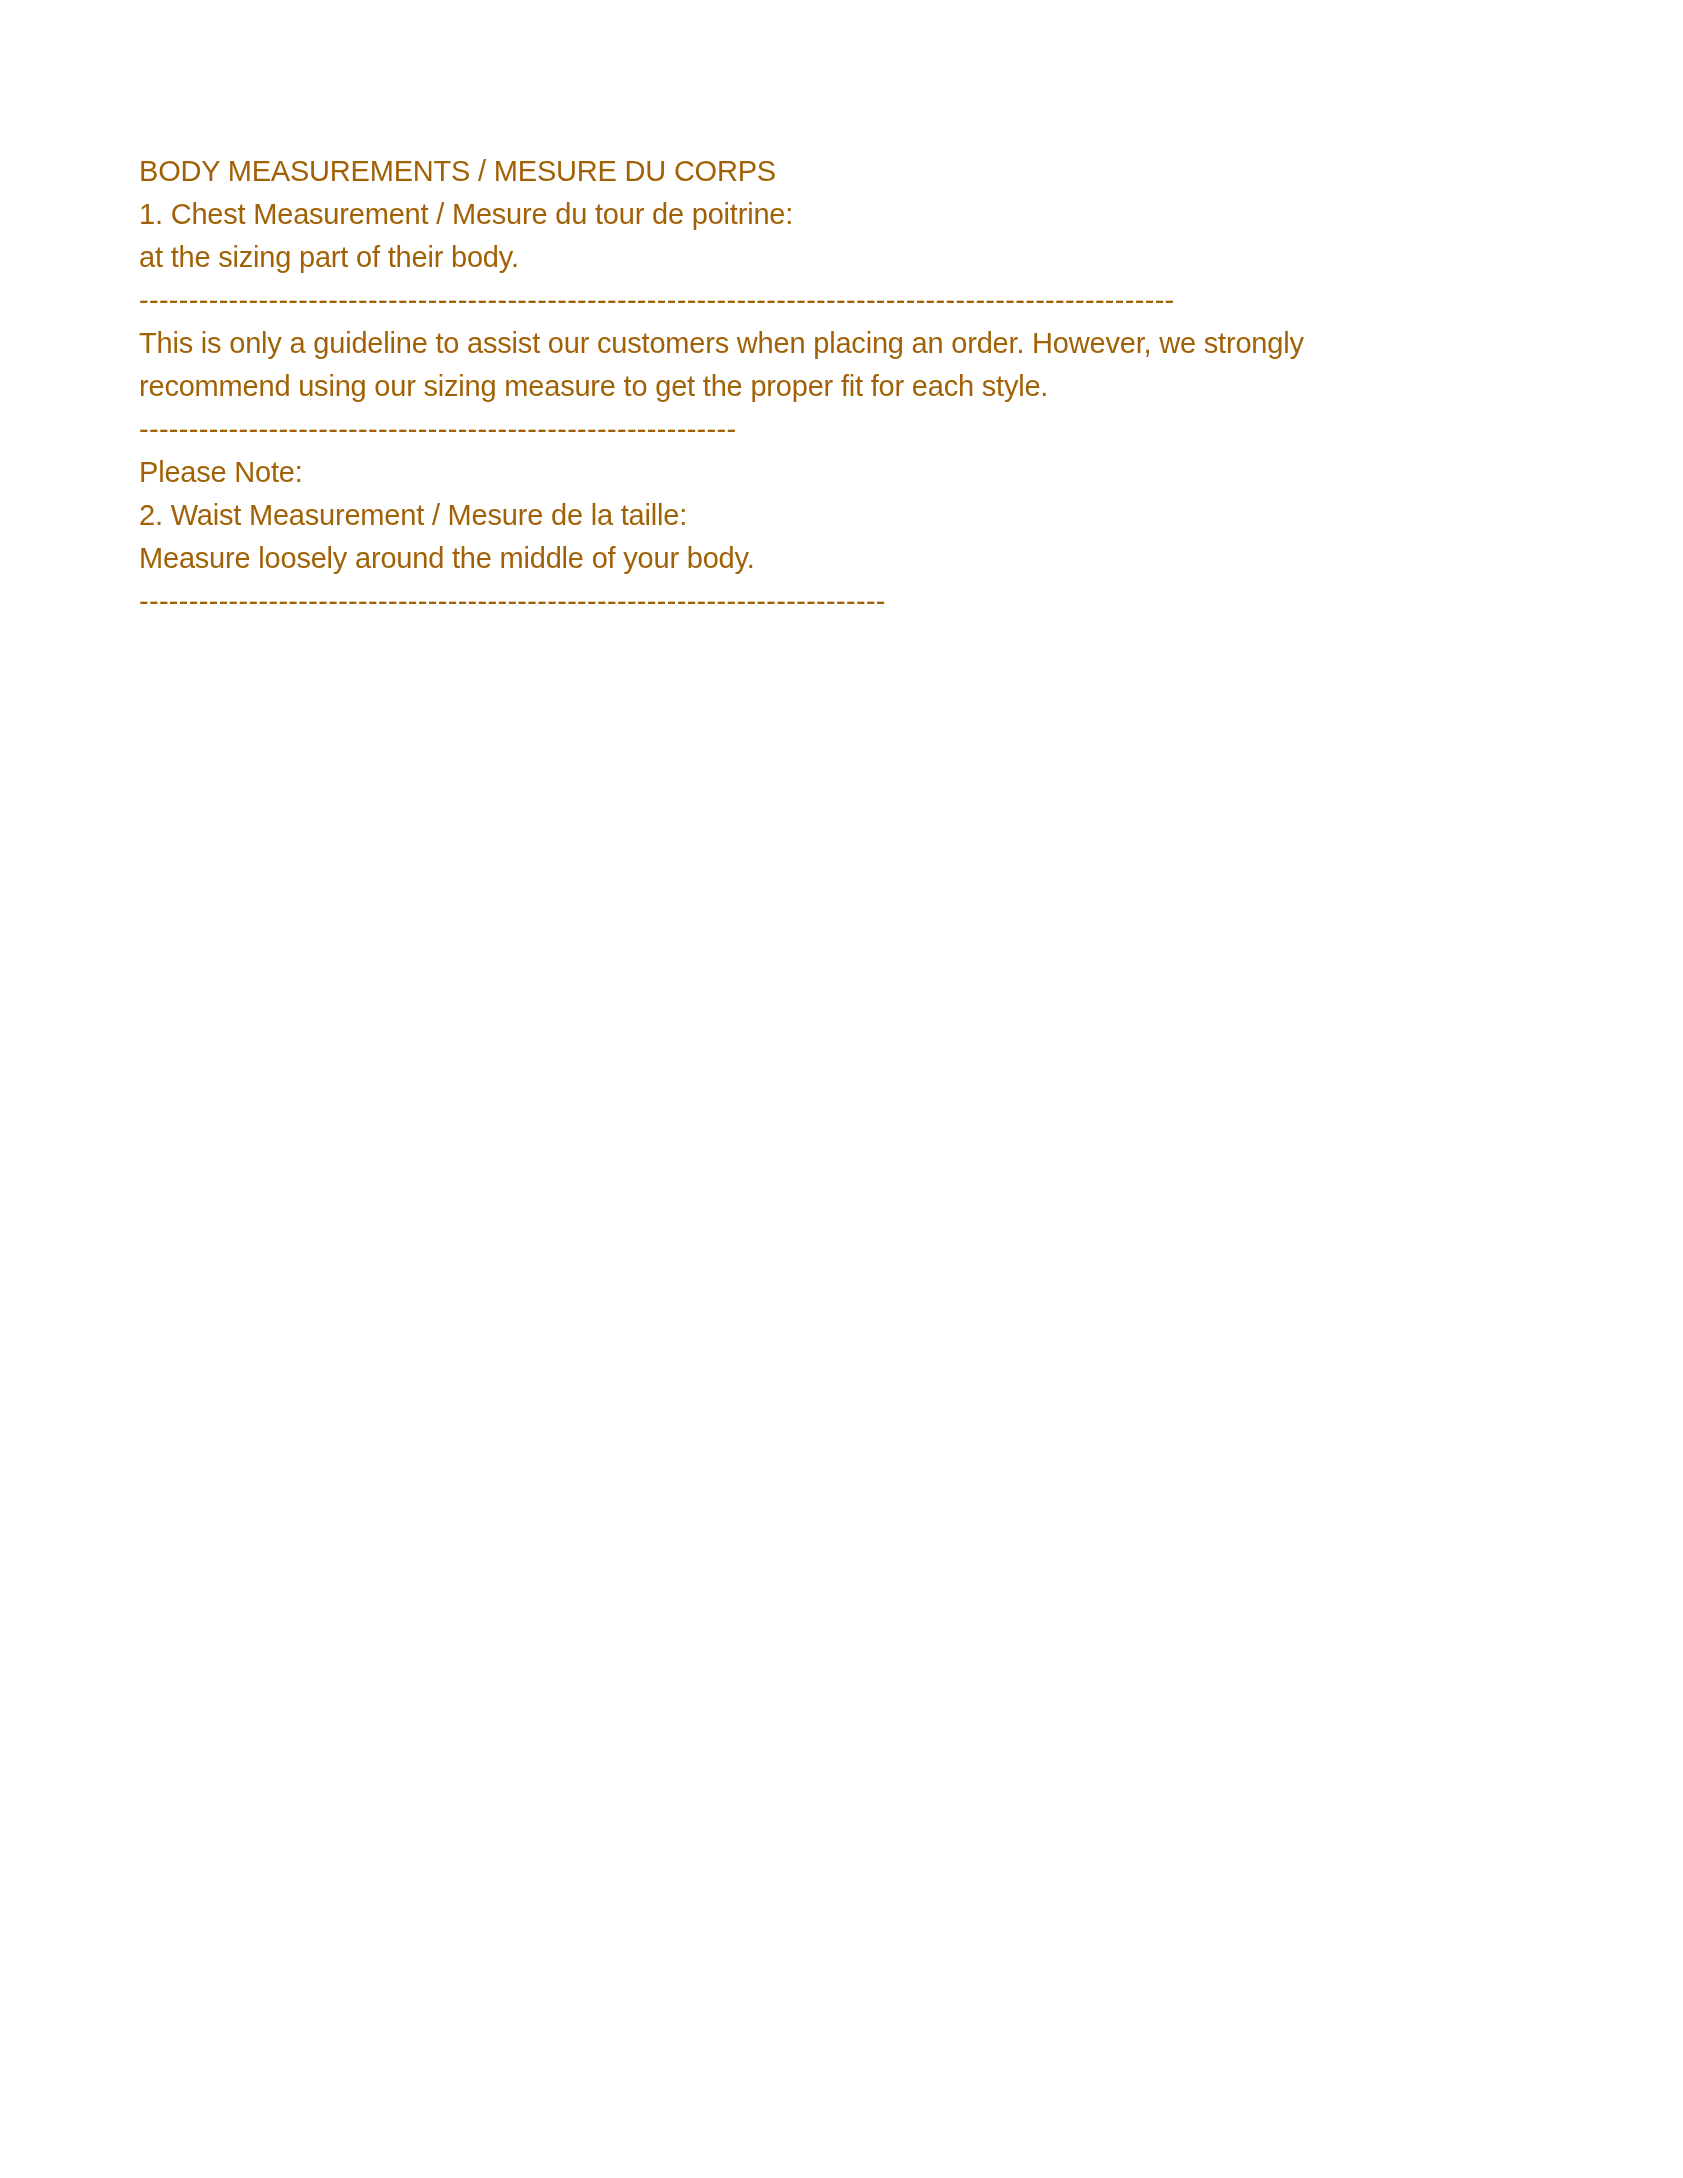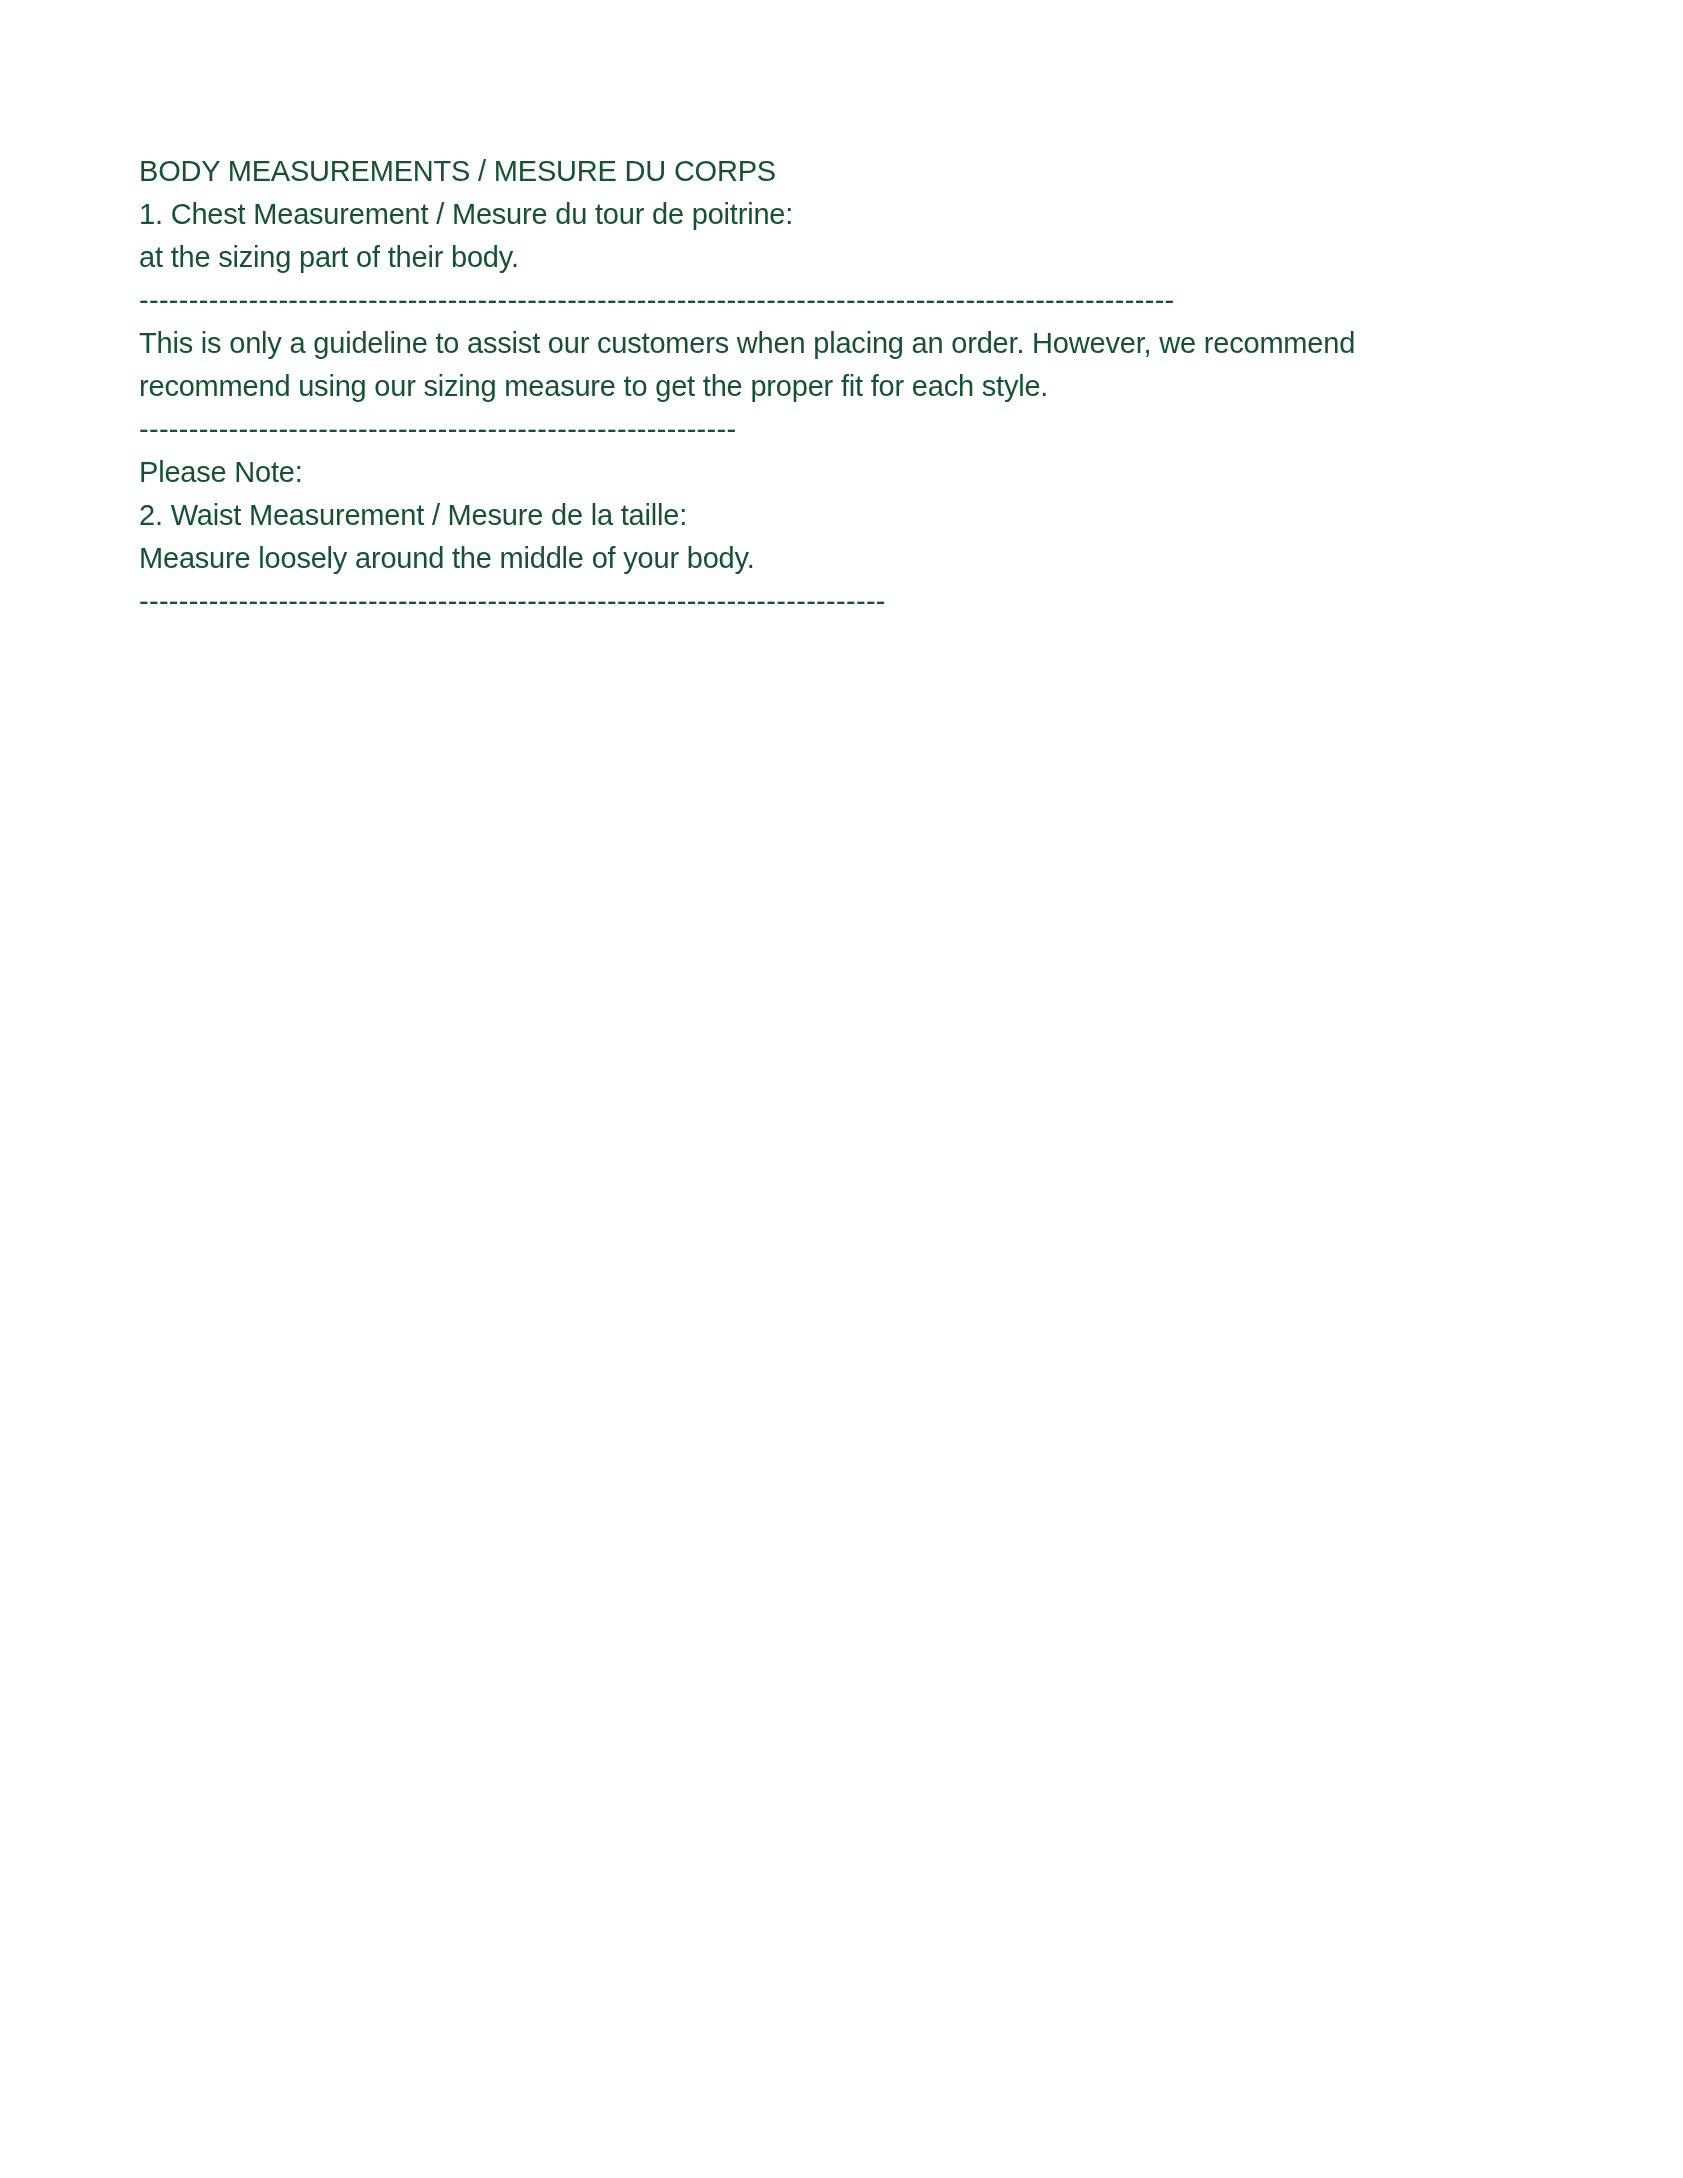--- a/index.html
+++ b/index.html
@@ -21,35 +21,35 @@
     top: 150px;
     width: 1386px;
   }
   .line {
     margin: 0;
     padding: 0;
     font-size: 29px;
     line-height: 43px;
     letter-spacing: -0.2px;
     white-space: pre;
-    color: #14532d;
+    color: #a16207;
   }
   .divider {
     letter-spacing: 0.3px;
   }
 </style>
 </head>
 <body>
 
 <div class="doc">
   <p class="line">BODY MEASUREMENTS / MESURE DU CORPS</p>
   <p class="line">1. Chest Measurement / Mesure du tour de poitrine:</p>
   <p class="line">at the sizing part of their body.</p>
   <p class="line divider">--------------------------------------------------------------------------------------------------------</p>
-  <p class="line">This is only a guideline to assist our customers when placing an order. However, we recommend</p>
+  <p class="line">This is only a guideline to assist our customers when placing an order. However, we strongly</p>
   <p class="line">recommend using our sizing measure to get the proper fit for each style.</p>
   <p class="line divider">------------------------------------------------------------</p>
   <p class="line">Please Note:</p>
   <p class="line">2. Waist Measurement / Mesure de la taille:</p>
   <p class="line">Measure loosely around the middle of your body.</p>
   <p class="line divider">---------------------------------------------------------------------------</p>
 </div>
 
 
 </body></html>

